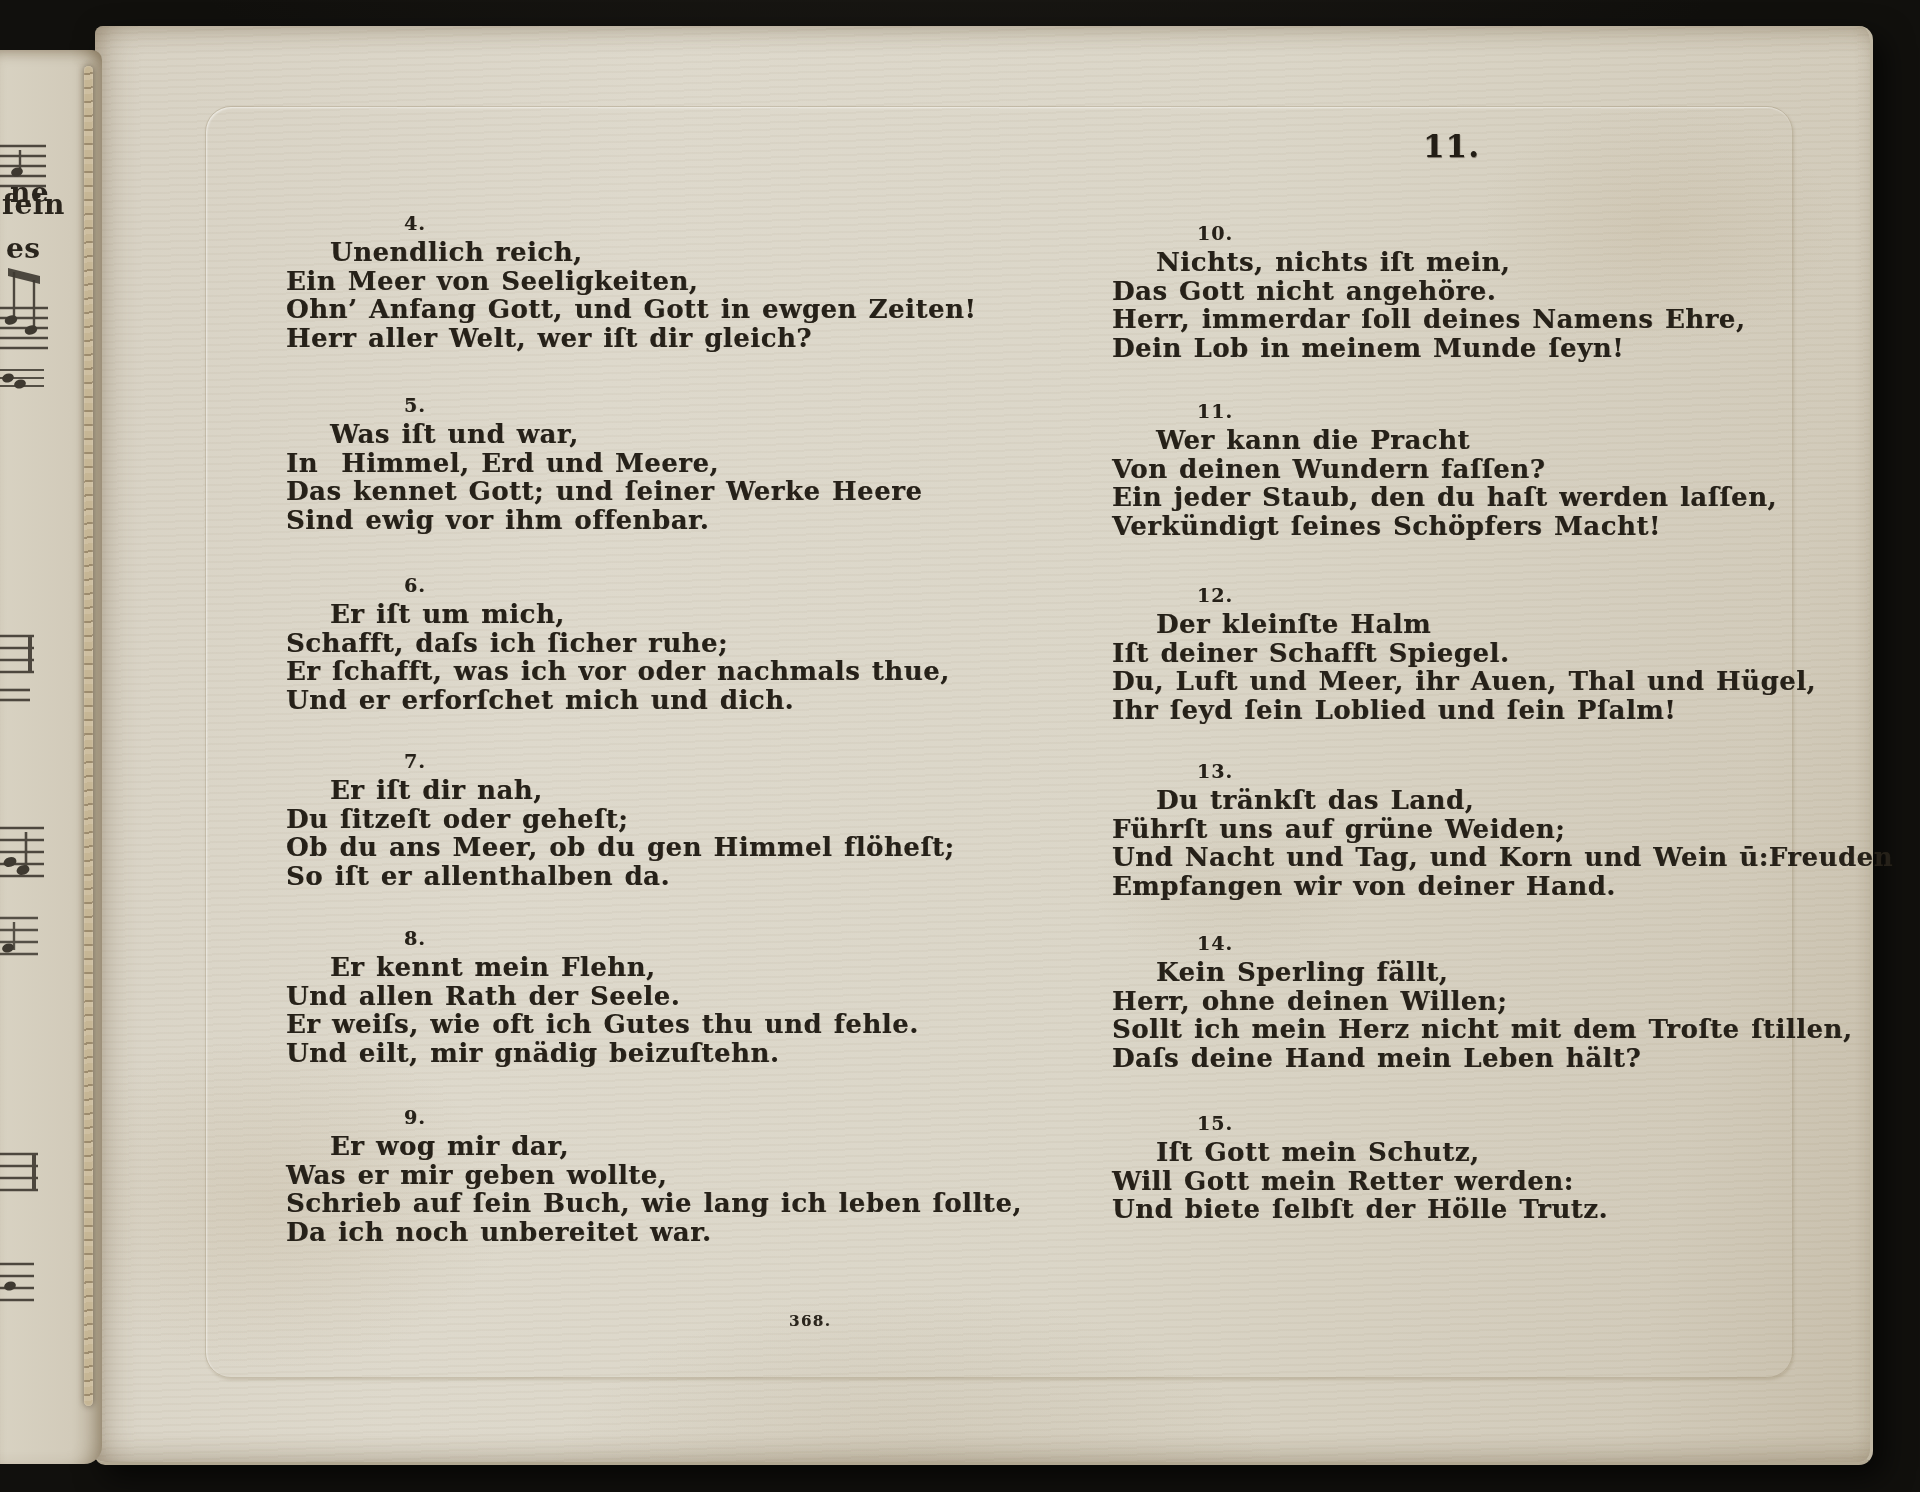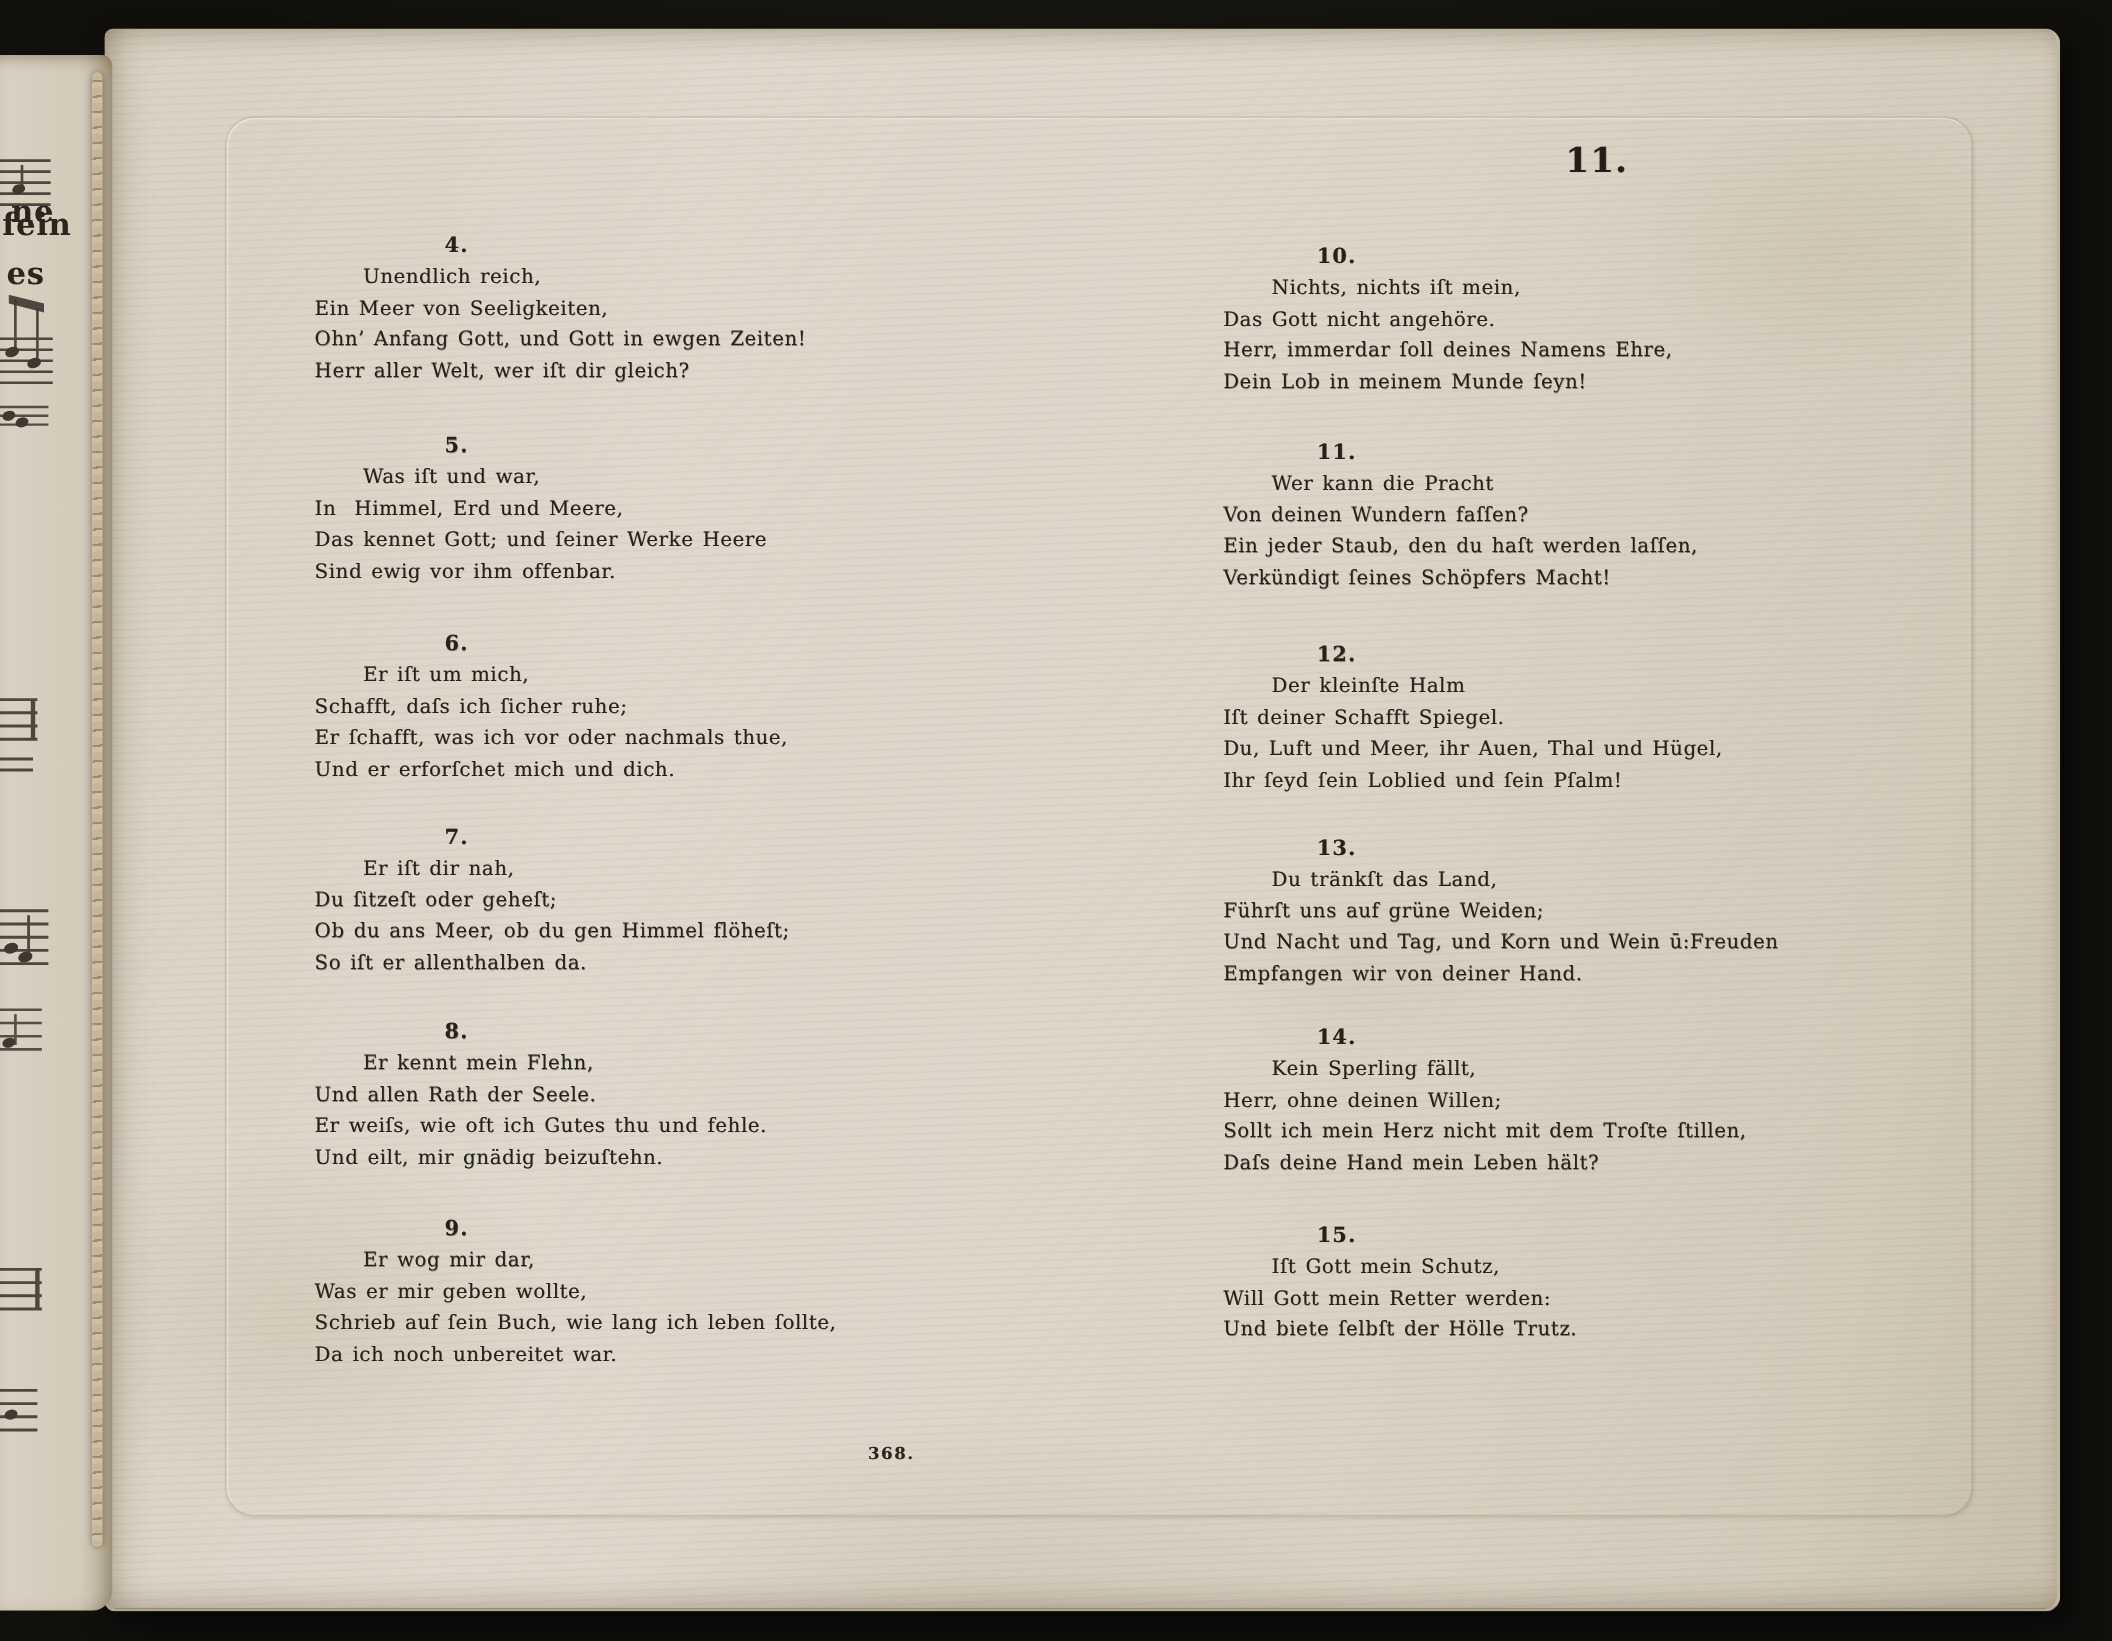--- a/index.html
+++ b/index.html
@@ -50,21 +50,21 @@
   
   .column{position:absolute;top:0;z-index:6;color:#262119;}
   #col-left{left:286px;width:740px;}
   #col-right{left:1112px;width:700px;}
   .stanza{position:absolute;left:0;width:100%;}
   .stanza-number{position:relative;display:inline-block;transform:translateX(-50%);
                  font-size:19px;font-weight:700;line-height:24px;margin-bottom:3px;
                  letter-spacing:1px;text-shadow:.4px .4px .5px rgba(40,30,20,.45);}
   #col-left .stanza-number{left:129px;}
   #col-right .stanza-number{left:103px;}
-  .verse-line{font-size:18px;line-height:28.6px;font-weight:400;white-space:pre;
+  .verse-line{font-size:26px;line-height:28.6px;font-weight:700;white-space:pre;
               letter-spacing:.5px;word-spacing:2px;
               text-shadow:.45px .45px .6px rgba(40,30,20,.45);}
   .verse-line.first{margin-left:44px;}
   #col-right .verse-line.first{}
 </style>
 </head>
 <body>
 
 <div class="scene">
 

